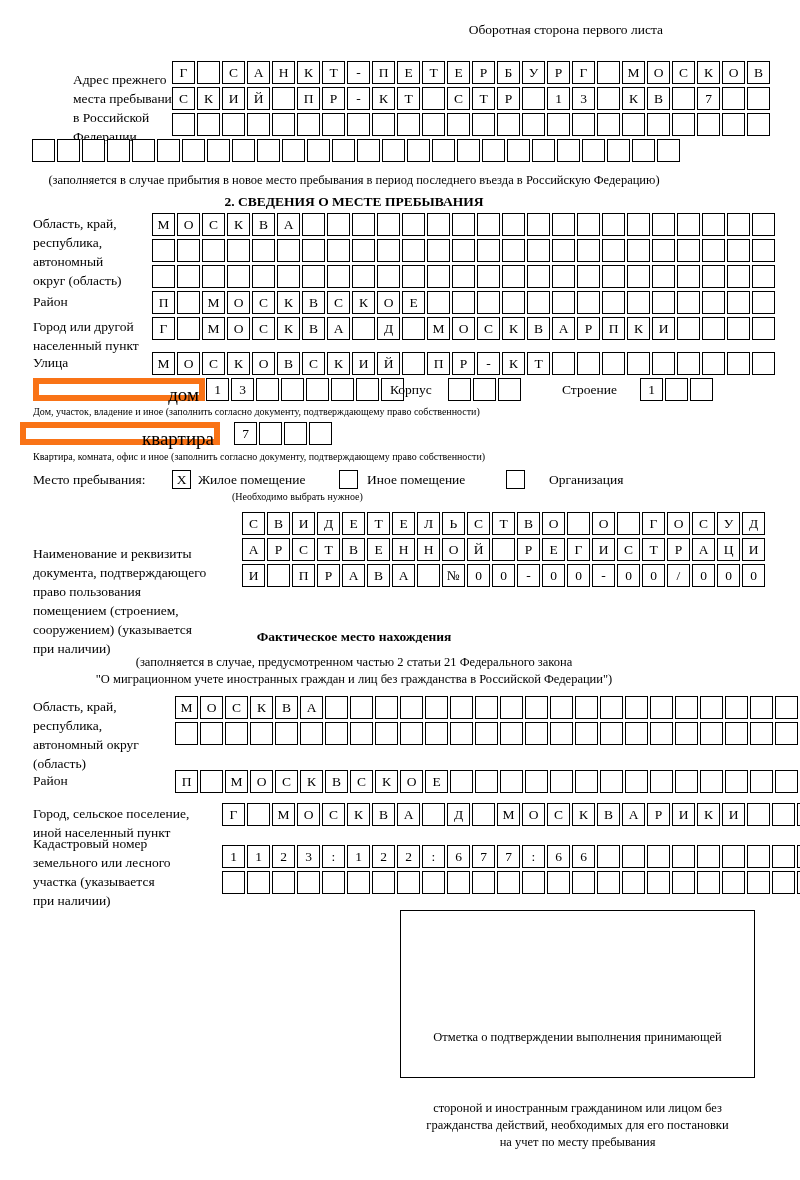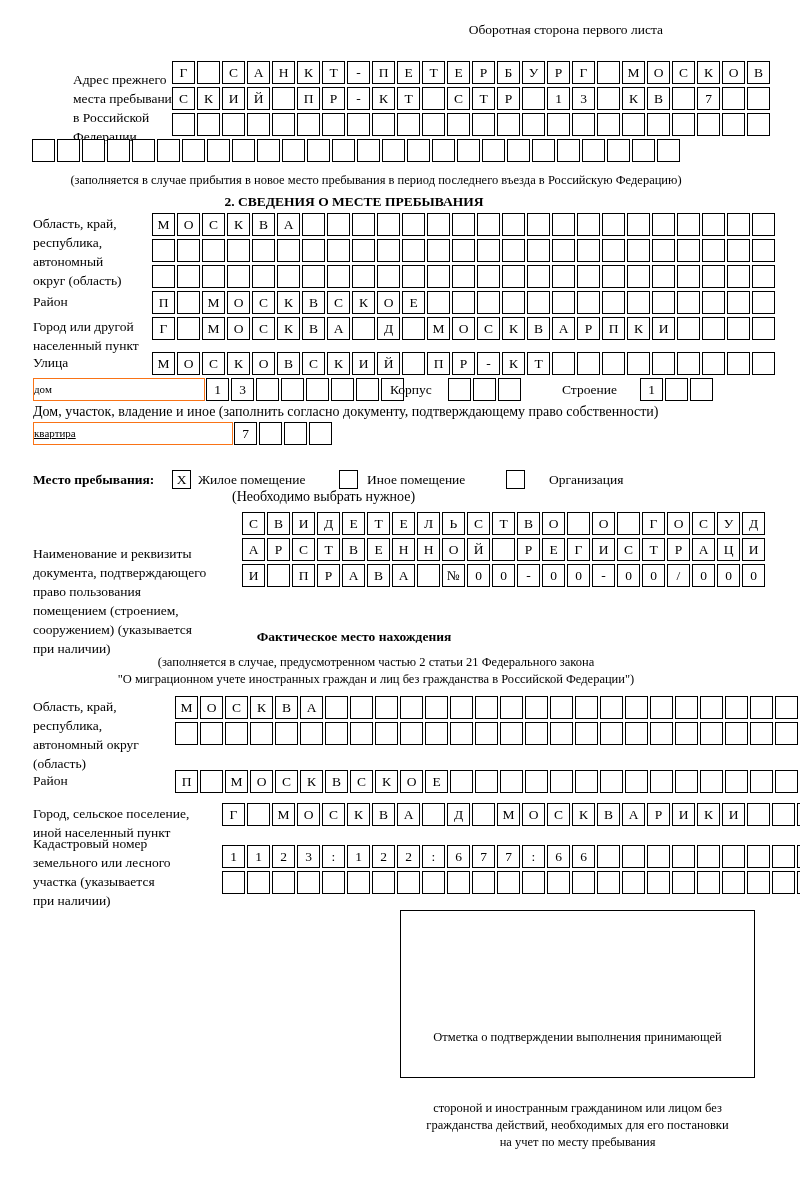--- a/index.html
+++ b/index.html
@@ -25,60 +25,59 @@
     right: 45px;
     top: 22px;
     font-size: 13.5px;
   }
   .lbl {
     position: absolute;
     font-size: 13.5px;
     line-height: 19px;
     white-space: pre-line;
   }
-  .lbl.small { font-size: 14px; }
+  .lbl.small { font-size: 10px; }
   .center-title {
     position: absolute;
     width: 100%;
     text-align: center;
     font-weight: bold;
     font-size: 13.5px;
   }
   .center-note {
     position: absolute;
     width: 100%;
     text-align: center;
     font-size: 12.5px;
     line-height: 17px;
-    padding-left: 22px;
   }
   .boxrow {
     position: absolute;
     display: flex;
   }
   .cell {
     width: 23px;
     height: 23px;
     border: 1px solid #000;
     margin-right: 2px;
     box-sizing: border-box;
     font-size: 13.5px;
     line-height: 21px;
     text-align: center;
     font-family: "Liberation Serif", serif;
     background: #fff;
   }
   .wide-label-box {
     position: absolute;
     height: 23px;
-    border: 1px solid #f97316;
+    border: 6px solid #f97316;
     box-sizing: border-box;
-    font-size: 11px;
+    font-size: 19px;
     line-height: 21px;
-    text-align: left;
+    text-align: right;
   }
   .inline-label {
     position: absolute;
     font-size: 13.5px;
     line-height: 23px;
   }
   .checkbox {
     width: 19px;
     height: 19px;
     border: 1px solid #000;
@@ -422,29 +421,30 @@
     <span class="cell"></span>
   </div>
   <div class="inline-label" style="left:562px; top:378px;">Строение</div>
   <div class="boxrow" style="left:640px; top:378px;">
     <span class="cell">1</span>
     <span class="cell"></span>
     <span class="cell"></span>
   </div>
   <div class="lbl small" style="left:33px; top:402px;">Дом, участок, владение и иное (заполнить согласно документу, подтверждающему право собственности)</div>
 
-  <div class="wide-label-box" style="left:33px; top:422px; width:200px;text-decoration:underline;">квартира</div>
+  <div class="wide-label-box" style="left:20px; top:422px; width:200px;">квартира</div>
   <div class="boxrow" style="left:234px; top:422px;">
     <span class="cell">7</span>
     <span class="cell"></span>
     <span class="cell"></span>
     <span class="cell"></span>
   </div>
-
-  <div class="inline-label" style="left:33px; top:468px;font-weight:bold;">Место пребывания:</div>
+  <div class="lbl small" style="left:33px; top:447px;">Квартира, комната, офис и иное (заполнить согласно документу, подтверждающему право собственности)</div>
+
+  <div class="inline-label" style="left:33px; top:468px;">Место пребывания:</div>
   <div class="checkbox" style="position:absolute; left:172px; top:470px;">X</div>
   <div class="inline-label" style="left:198px; top:468px;">Жилое помещение</div>
   <div class="checkbox" style="position:absolute; left:339px; top:470px;"></div>
   <div class="inline-label" style="left:367px; top:468px;">Иное помещение</div>
   <div class="checkbox" style="position:absolute; left:506px; top:470px;"></div>
   <div class="inline-label" style="left:549px; top:468px;">Организация</div>
   <div class="lbl small" style="left:232px; top:487px;">(Необходимо выбрать нужное)</div>
 
   <div class="lbl" style="left:33px; top:513px;margin-top:31px;">Наименование и реквизиты
 документа, подтверждающего

